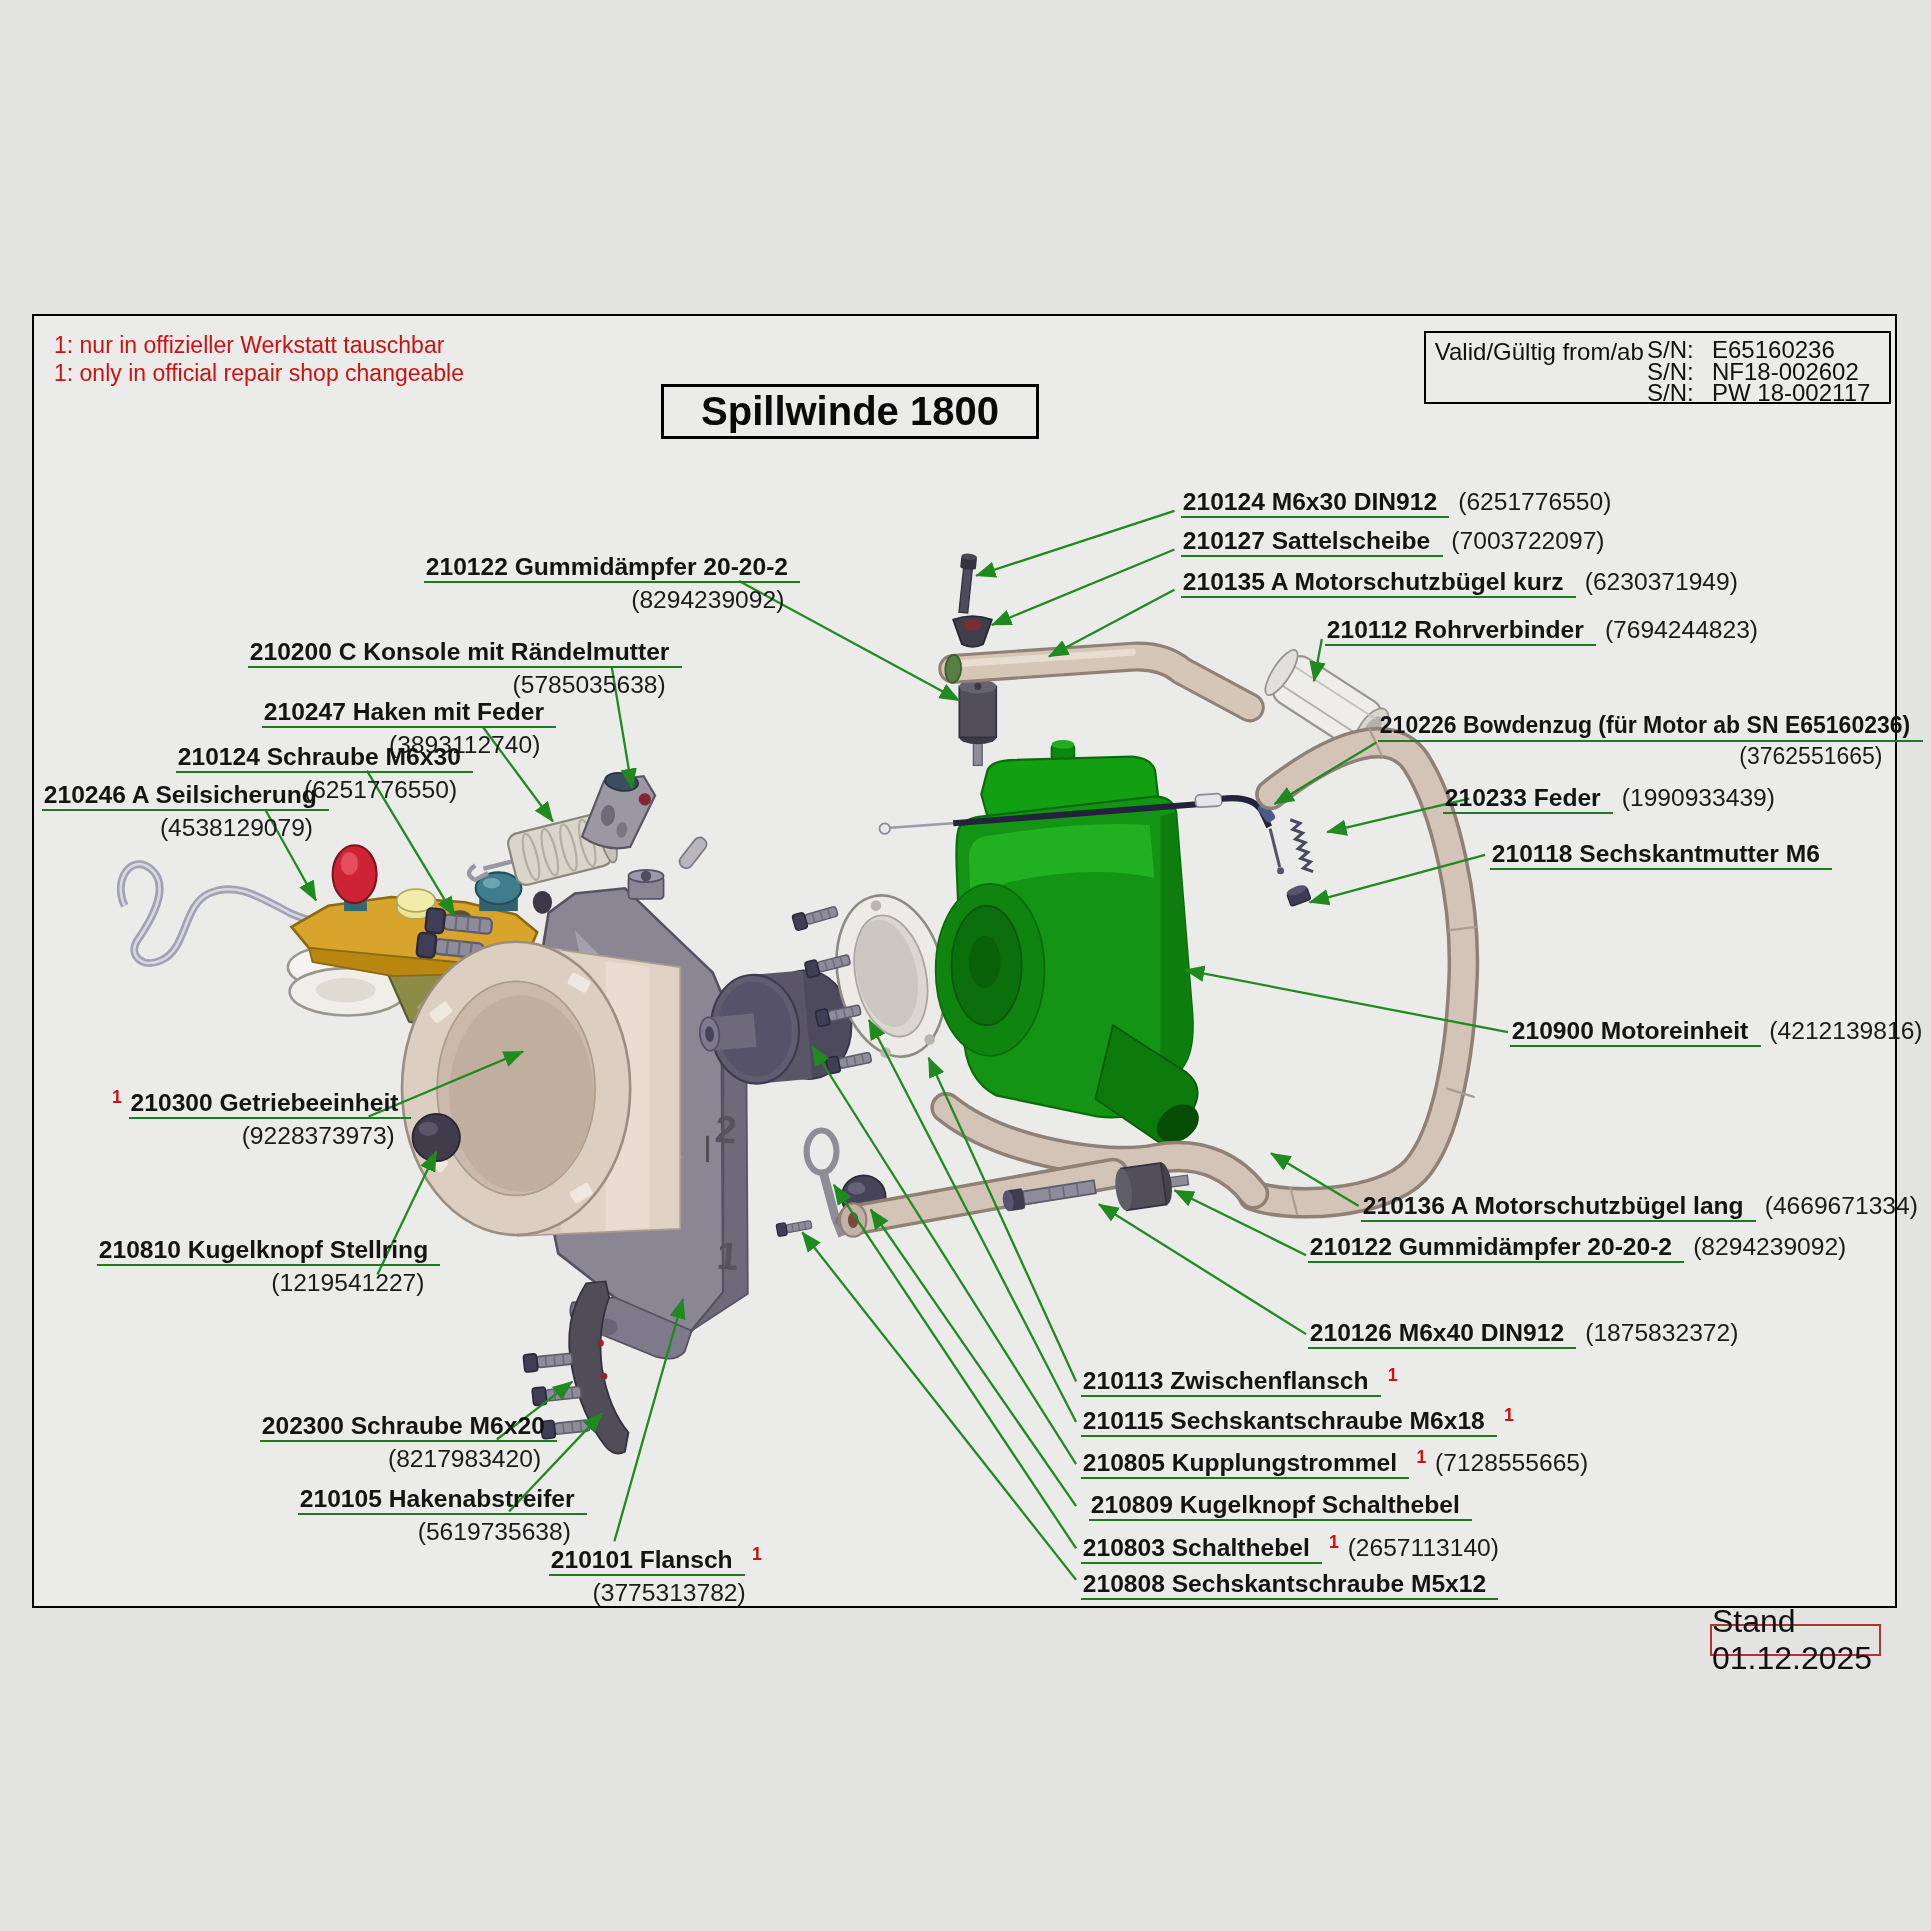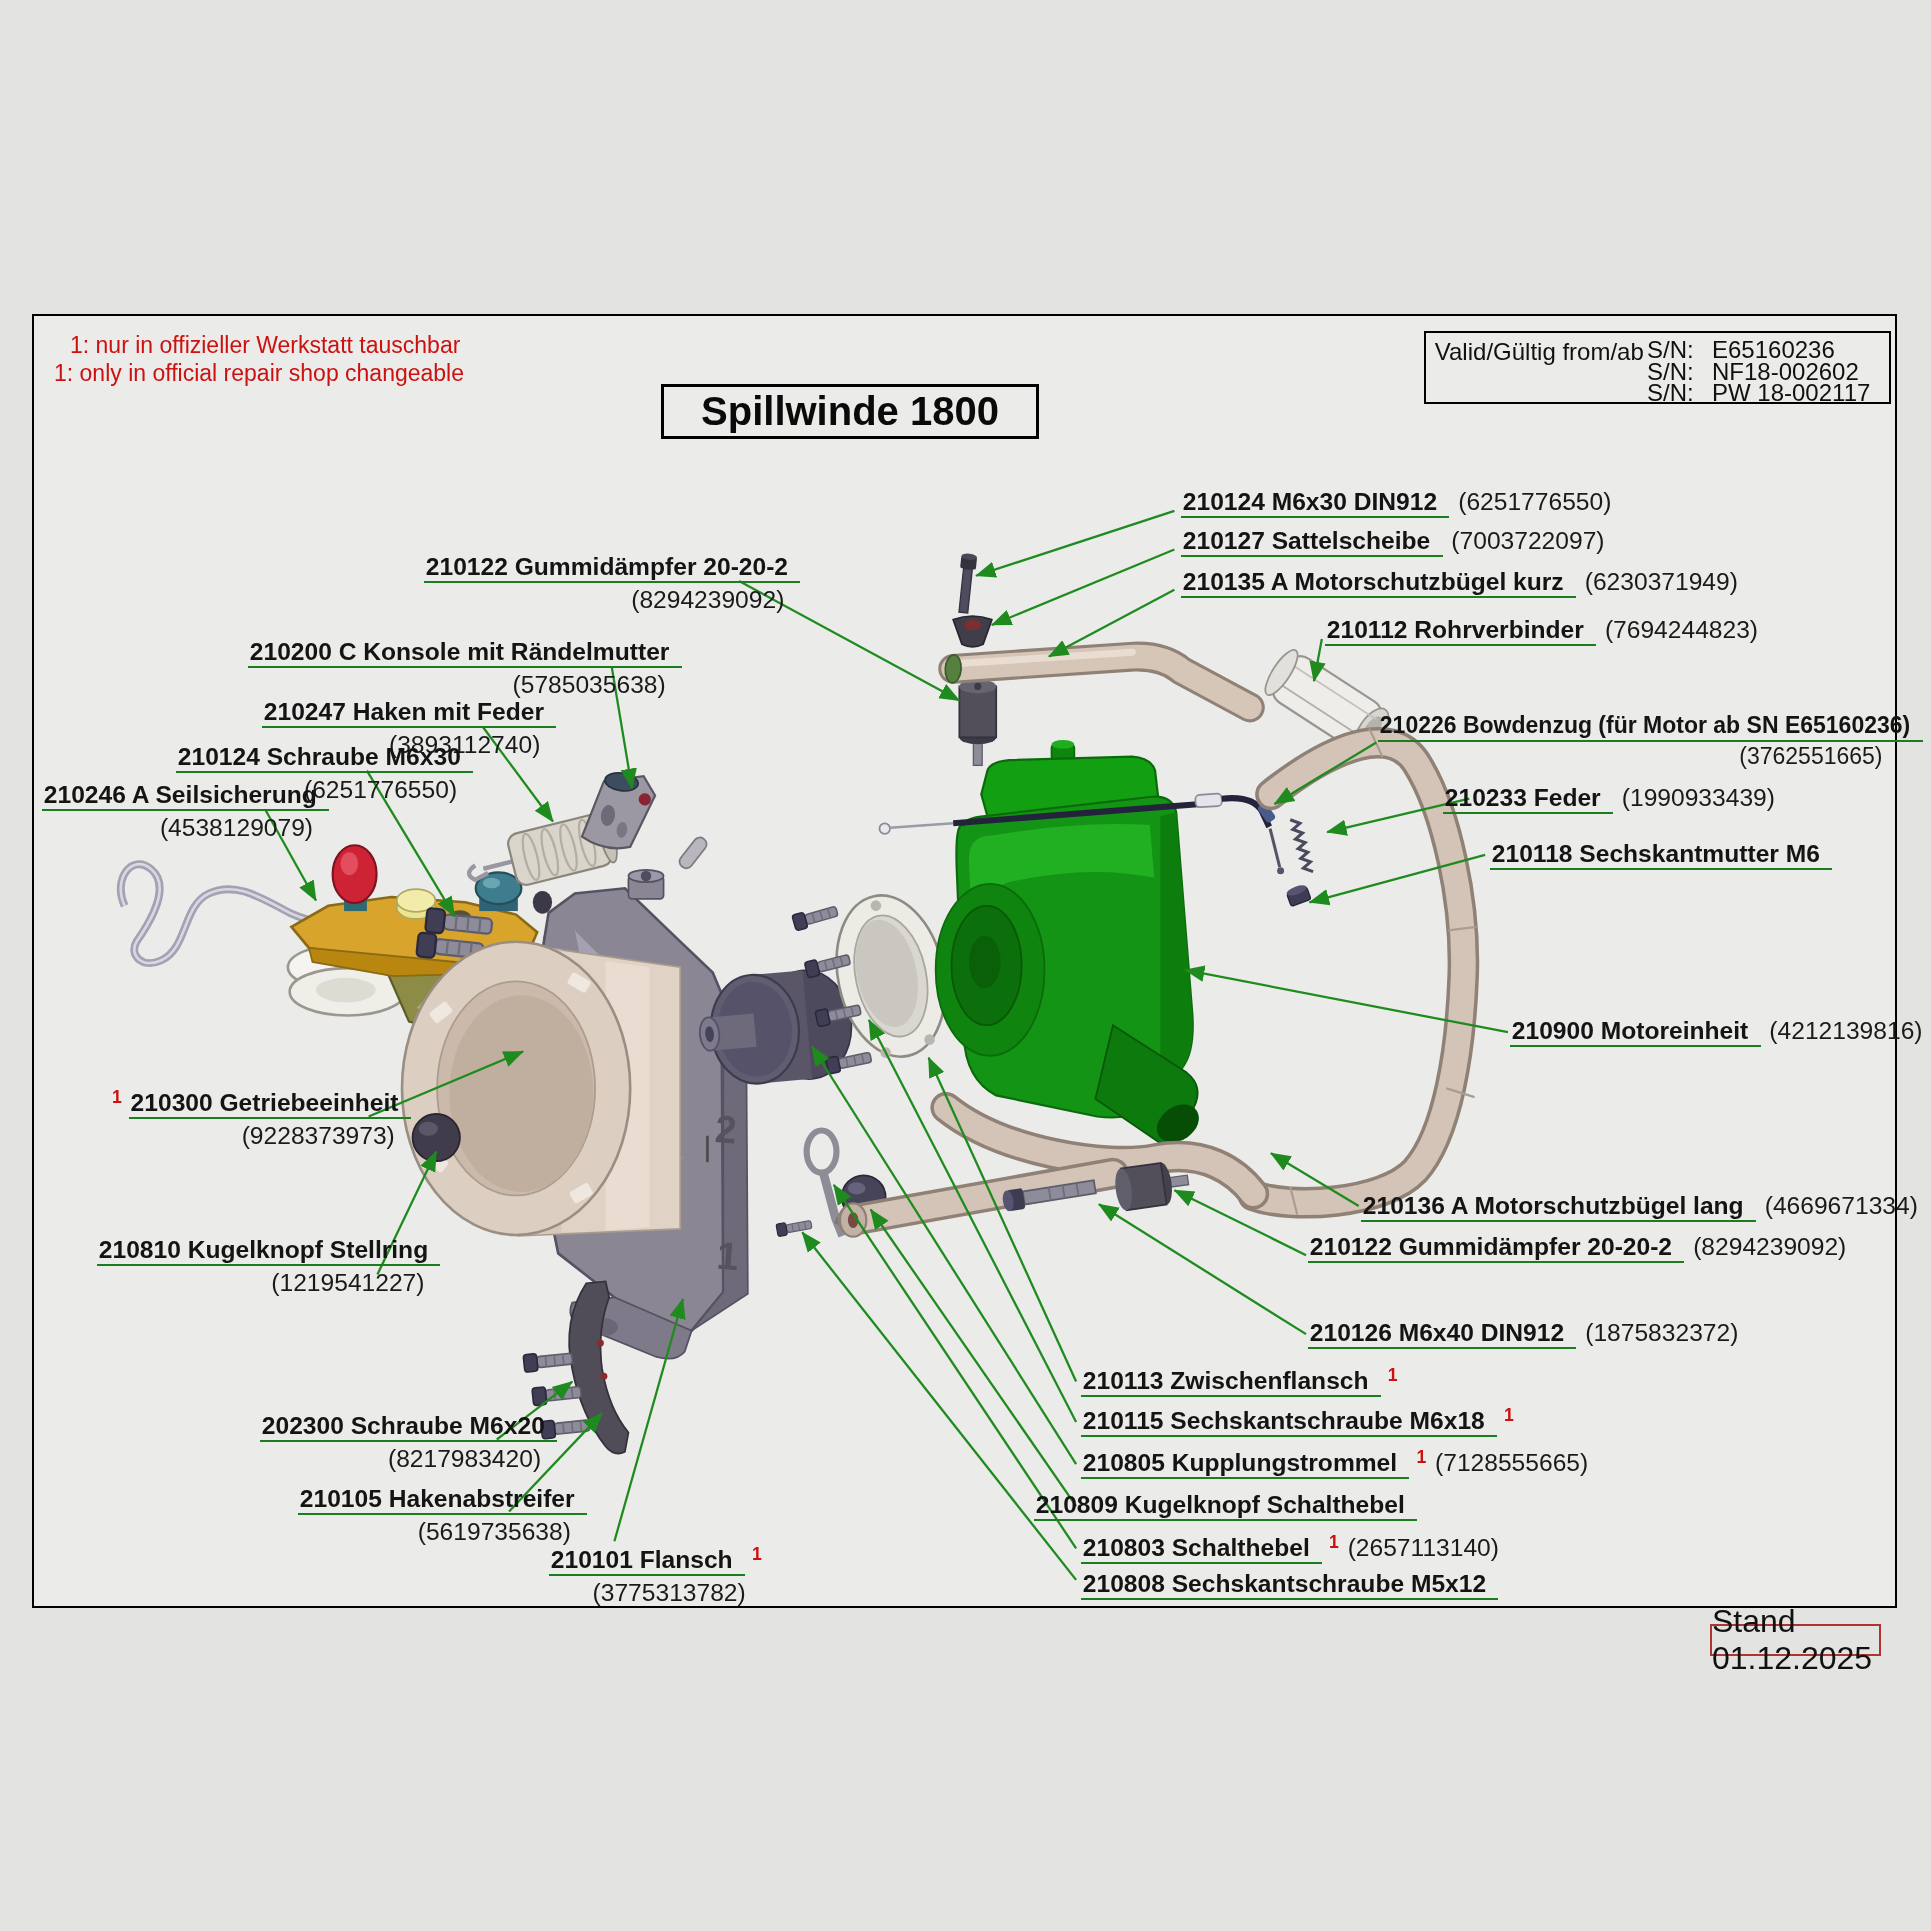--- a/index.html
+++ b/index.html
@@ -299,21 +299,21 @@
       <line x1="700" y1="1756" x2="778" y2="1480" marker-end="url(#arr)"></line>
       <line x1="1226" y1="1574" x2="1058" y2="1205" marker-end="url(#arr)"></line>
       <line x1="1226" y1="1620" x2="990" y2="1162" marker-end="url(#arr)"></line>
       <line x1="1226" y1="1668" x2="925" y2="1192" marker-end="url(#arr)"></line>
       <line x1="1226" y1="1716" x2="992" y2="1378" marker-end="url(#arr)"></line>
       <line x1="1226" y1="1764" x2="950" y2="1350" marker-end="url(#arr)"></line>
       <line x1="1226" y1="1800" x2="914" y2="1404" marker-end="url(#arr)"></line>
     </g>
   </svg>
 
-  <div class="note" style="left:54px;top:332px;margin-left:16px;">1: nur in offizieller Werkstatt tauschbar</div>
+  <div class="note" style="left:54px;top:332px;">1: nur in offizieller Werkstatt tauschbar</div>
   <div class="note" style="left:54px;top:360px;">1: only in official repair shop changeable</div>
 
   <div class="titlebox">
     <span>Spillwinde 1800</span>
   </div>
 
   <div class="snbox">
     <div class="snhead">Valid/Gültig from/ab</div>
     <div class="snrow" style="top:2.6px;">
       <span class="snl">S/N:</span><span class="snv">E65160236</span>
@@ -412,21 +412,21 @@
 
   <div class="lbl" style="left:1081px;top:1366px;">
     <span class="t">210113 Zwischenflansch</span><span class="sup">1</span>
   </div>
   <div class="lbl" style="left:1081px;top:1406px;text-align:right;">
     <span class="t">210115 Sechskantschraube M6x18</span><span class="sup">1</span>
   </div>
   <div class="lbl" style="left:1081px;top:1448px;">
     <span class="t">210805 Kupplungstrommel</span><span class="sup">1</span><span class="c">(7128555665)</span>
   </div>
-  <div class="lbl" style="left:1034px;top:1491px;">
+  <div class="lbl" style="left:1089px;top:1491px;">
     <span class="t">210809 Kugelknopf Schalthebel</span>
   </div>
   <div class="lbl" style="left:1081px;top:1533px;">
     <span class="t">210803 Schalthebel</span><span class="sup">1</span><span class="c">(2657113140)</span>
   </div>
   <div class="lbl" style="left:1081px;top:1570px;">
     <span class="t">210808 Sechskantschraube M5x12</span>
   </div>
 
 </div>

